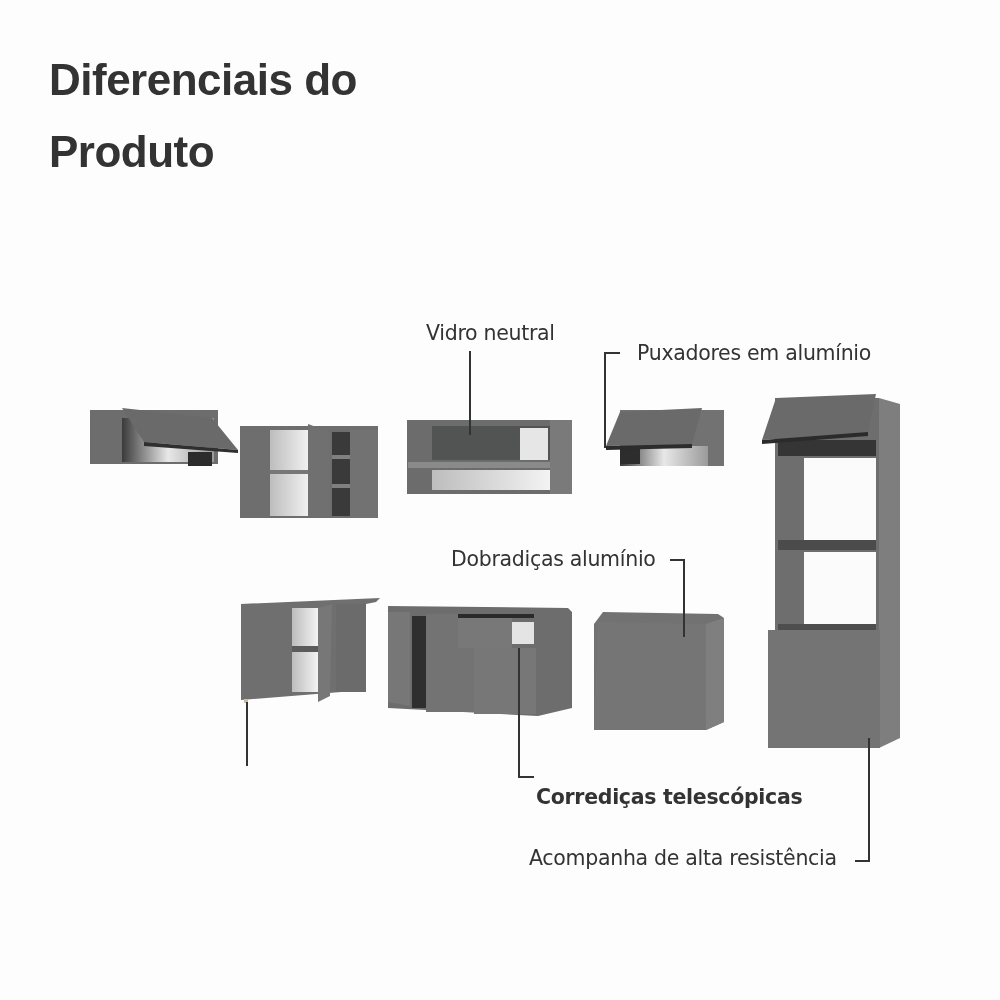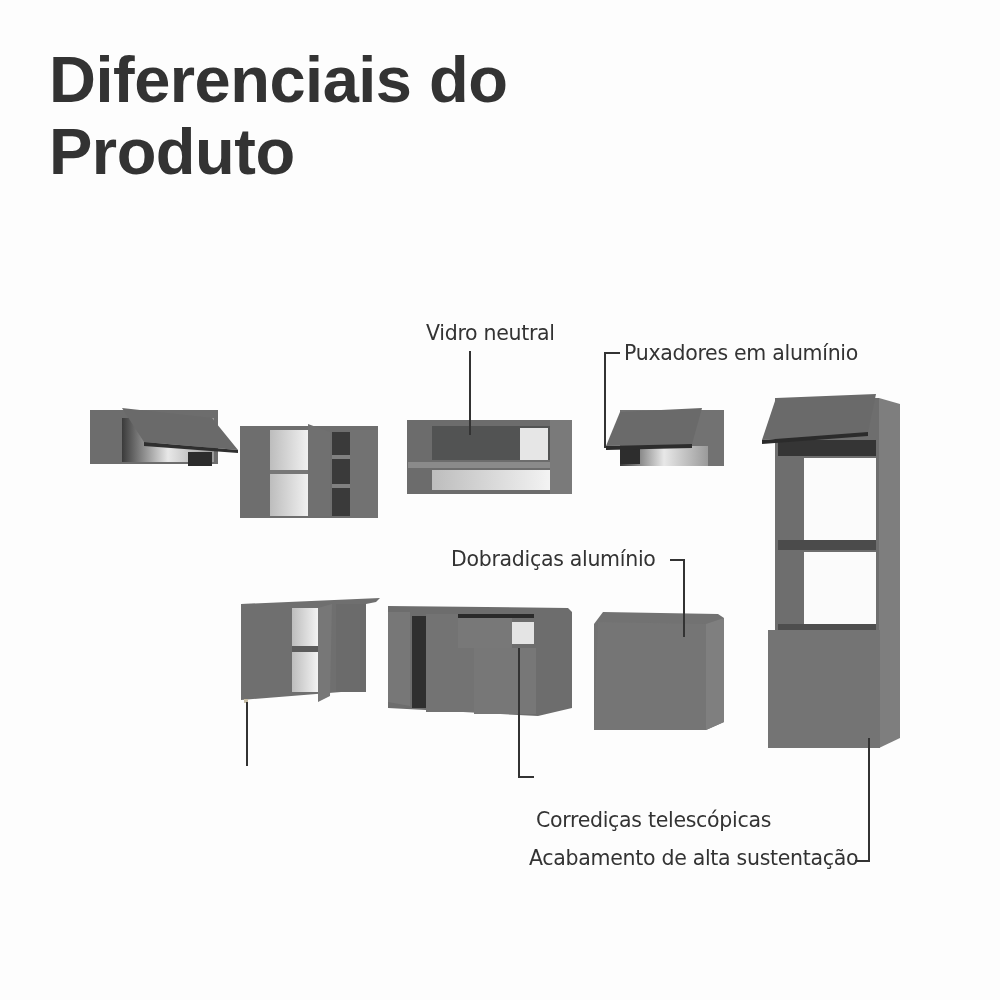--- a/index.html
+++ b/index.html
@@ -1,17 +1,17 @@
 <!DOCTYPE html>
 <html><head>
 <meta charset="utf-8">
 <style>
   html,body{margin:0;padding:0;background:#fdfdfd;}
   #canvas{position:relative;width:1000px;height:1000px;background:#fdfdfd;overflow:hidden;font-family:"Liberation Sans",sans-serif;color:#333;}
-  .title{position:absolute;left:49px;top:44px;font-family:"Liberation Sans",sans-serif;font-weight:bold;font-size:65px;line-height:72px;color:#333;letter-spacing:-0.5px;margin:0;}
+  .title{position:absolute;left:49px;top:44px;font-family:"Liberation Sans",sans-serif;font-weight:bold;font-size:44px;line-height:72px;color:#333;letter-spacing:-0.5px;margin:0;}
   .label{position:absolute;font-size:20.5px;color:#333;white-space:nowrap;font-family:"DejaVu Sans",sans-serif;letter-spacing:-0.3px;}
   .line{position:absolute;background:#333;}
   svg.furn{position:absolute;left:0;top:0;}
 </style>
 </head>
 <body>
 
 <div id="canvas">
 
   <h1 class="title">
@@ -119,18 +119,18 @@
 
   <div class="line" style="left:246px;top:702px;width:2px;height:64px;"></div>
 
   <div class="line" style="left:518px;top:648px;width:2px;height:129px;"></div>
   <div class="line" style="left:518px;top:776px;width:16px;height:2px;"></div>
 
   <div class="line" style="left:868px;top:738px;width:2px;height:124px;"></div>
   <div class="line" style="left:855px;top:860px;width:15px;height:2px;"></div>
 
   <div class="label" style="left:426px;top:321px;">Vidro neutral</div>
-  <div class="label" style="left:624px;top:341px;">Puxadores em alumínio</div>
+  <div class="label" style="left:637px;top:341px;">Puxadores em alumínio</div>
   <div class="label" style="left:451px;top:547px;">Dobradiças alumínio</div>
-  <div class="label" style="left:536px;top:808px;">Corrediças telescópicas</div>
-  <div class="label" style="left:529px;top:846px;">Acabamento de alta sustentação</div>
+  <div class="label" style="left:536px;top:785px;font-weight:bold;">Corrediças telescópicas</div>
+  <div class="label" style="left:529px;top:846px;">Acompanha de alta resistência</div>
 
 </div>
 
 </body></html>

